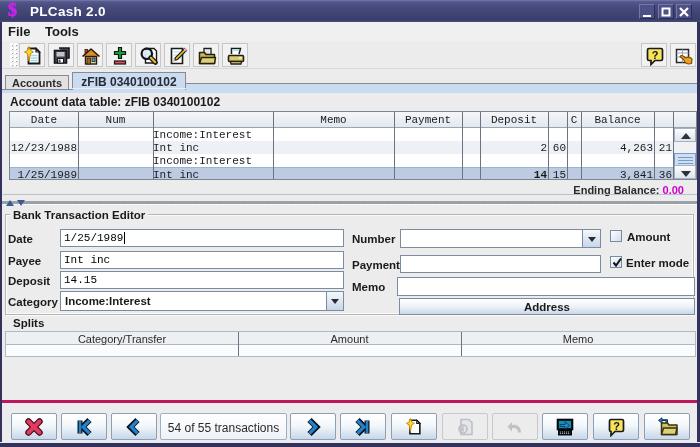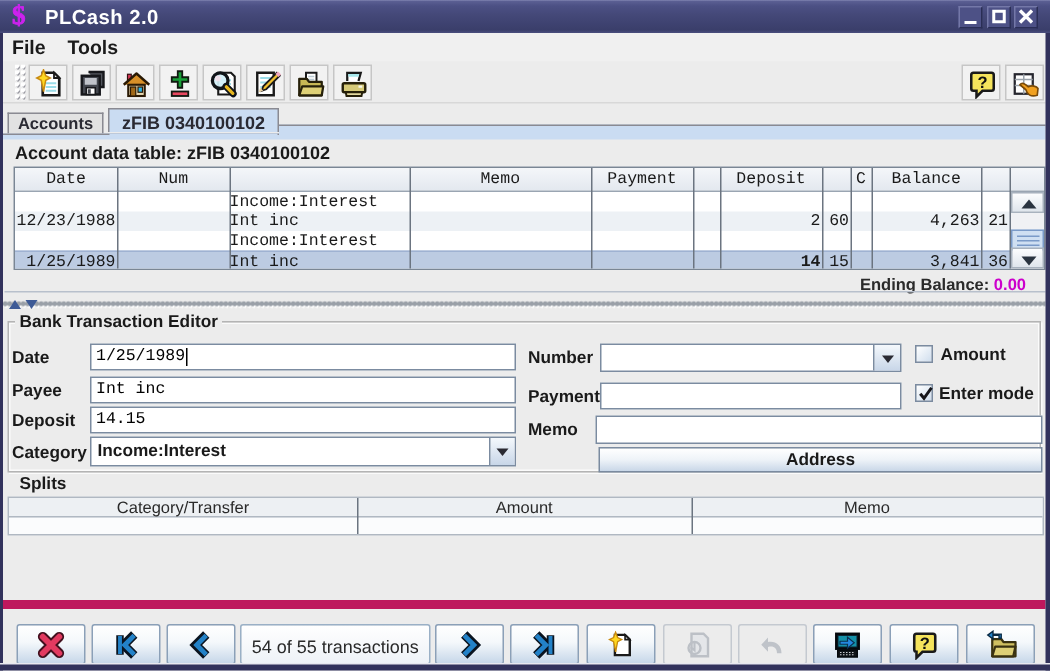--- a/index.html
+++ b/index.html
@@ -61,21 +61,21 @@
 .lbl { font:bold 11.5px "Liberation Sans",sans-serif; color:#1a1a1a; }
 .fld { background:#ffffff; border:1px solid #7b8ba0; font:11px "Liberation Mono",monospace; color:#000; padding:2px 0 0 3px; }
 .combo { background:#ffffff; border:1px solid #7b8ba0; }
 .combo .txt { position:absolute; left:4px; top:3px; font:bold 11.5px "Liberation Sans",sans-serif; color:#1a1a1a; }
 .arrbtn { position:absolute; right:0; top:0; background:linear-gradient(to bottom,#f4f8fc,#c8d6e8); border-left:1px solid #7b8ba0; }
 .arrbtn .tri { left:50%; top:50%; margin-left:-4px; margin-top:-2px;
   border-left:4px solid transparent; border-right:4px solid transparent; border-top:5px solid #2a2a33; }
 .chk { width:12px; height:12px; background:linear-gradient(135deg,#ffffff,#cfdded); border:1px solid #7b8ba0; }
 
 
-#botbar { left:2px; top:400px; width:695px; height:42px; background:#ececec; border-top:6px solid #be185d; }
+#botbar { left:2px; top:400px; width:695px; height:42px; background:#ececec; border-top:3px solid #be185d; }
 .bbtn { top:10px; height:27px; border:1px solid #8ba0b8; border-radius:2px;
   background:linear-gradient(to bottom,#ffffff 0,#f4f8fb 45%,#c7d7e9 100%); }
 .bbtn.dis { background:#ececec; border-color:#c4c9d0; }
 .bbtn svg { position:absolute; left:50%; top:50%; transform:translate(-50%,-50%); }
 #cntbox { left:158px; top:10px; width:127px; height:27px; border:1px solid #9ab0c6; border-radius:2px;
   background:linear-gradient(to bottom,#ffffff,#eef2f7);
   font:12px "Liberation Sans",sans-serif; color:#2a2a2a; text-align:center; padding-top:7px; }
 </style>
 </head>
 <body>

